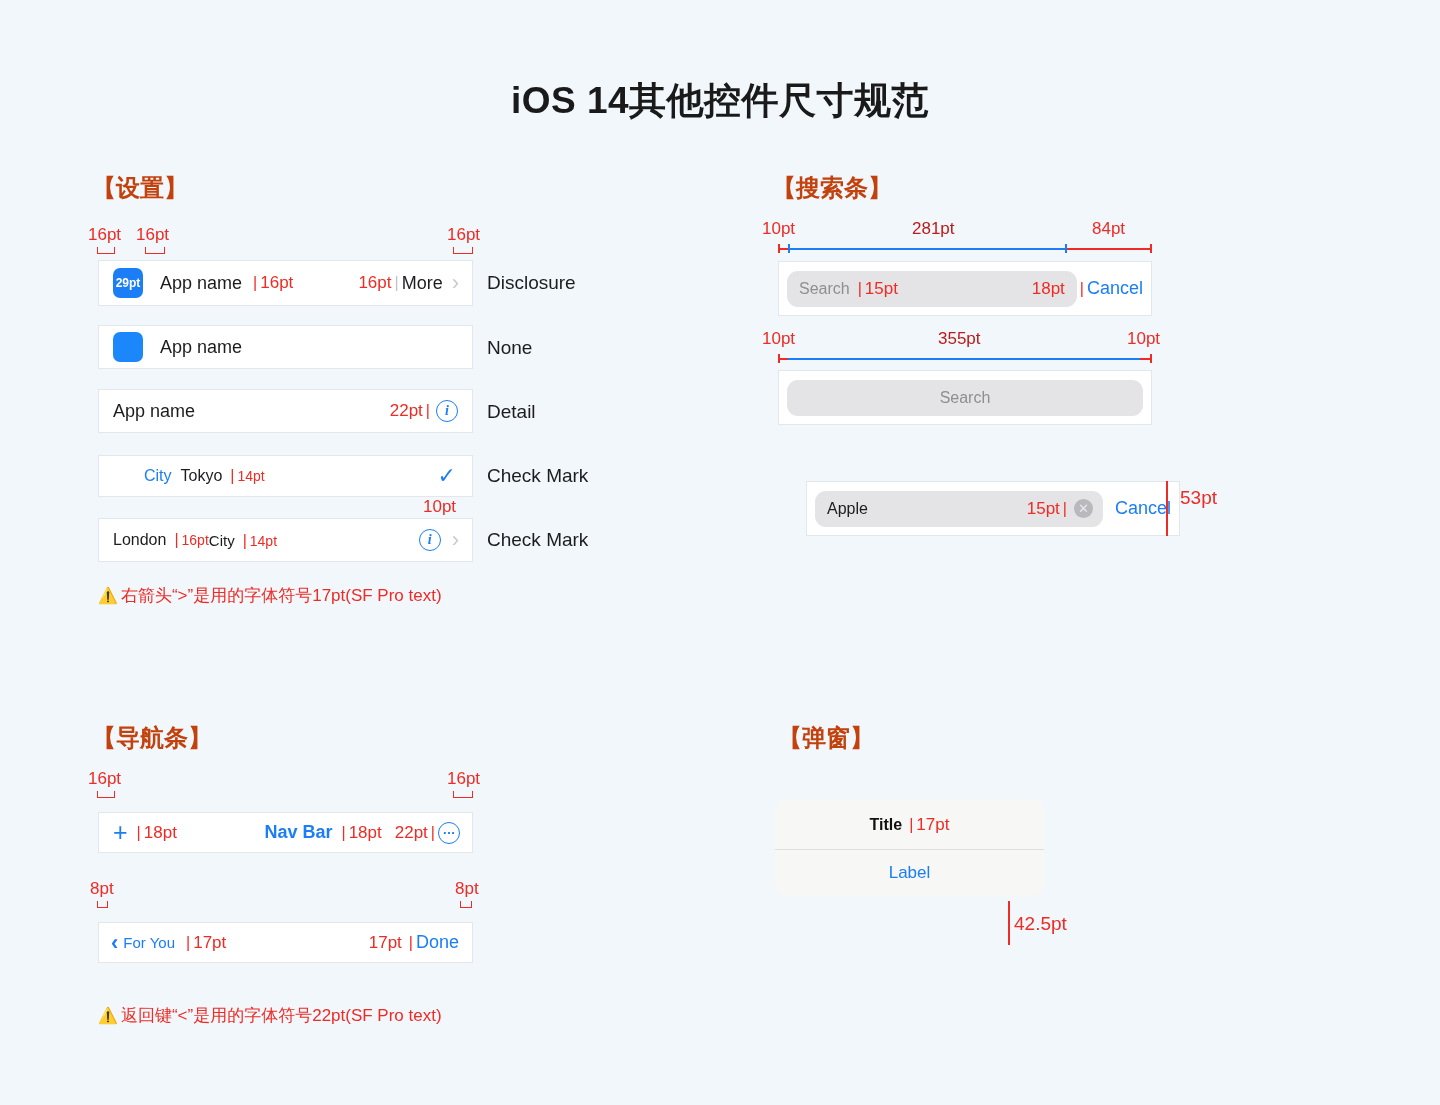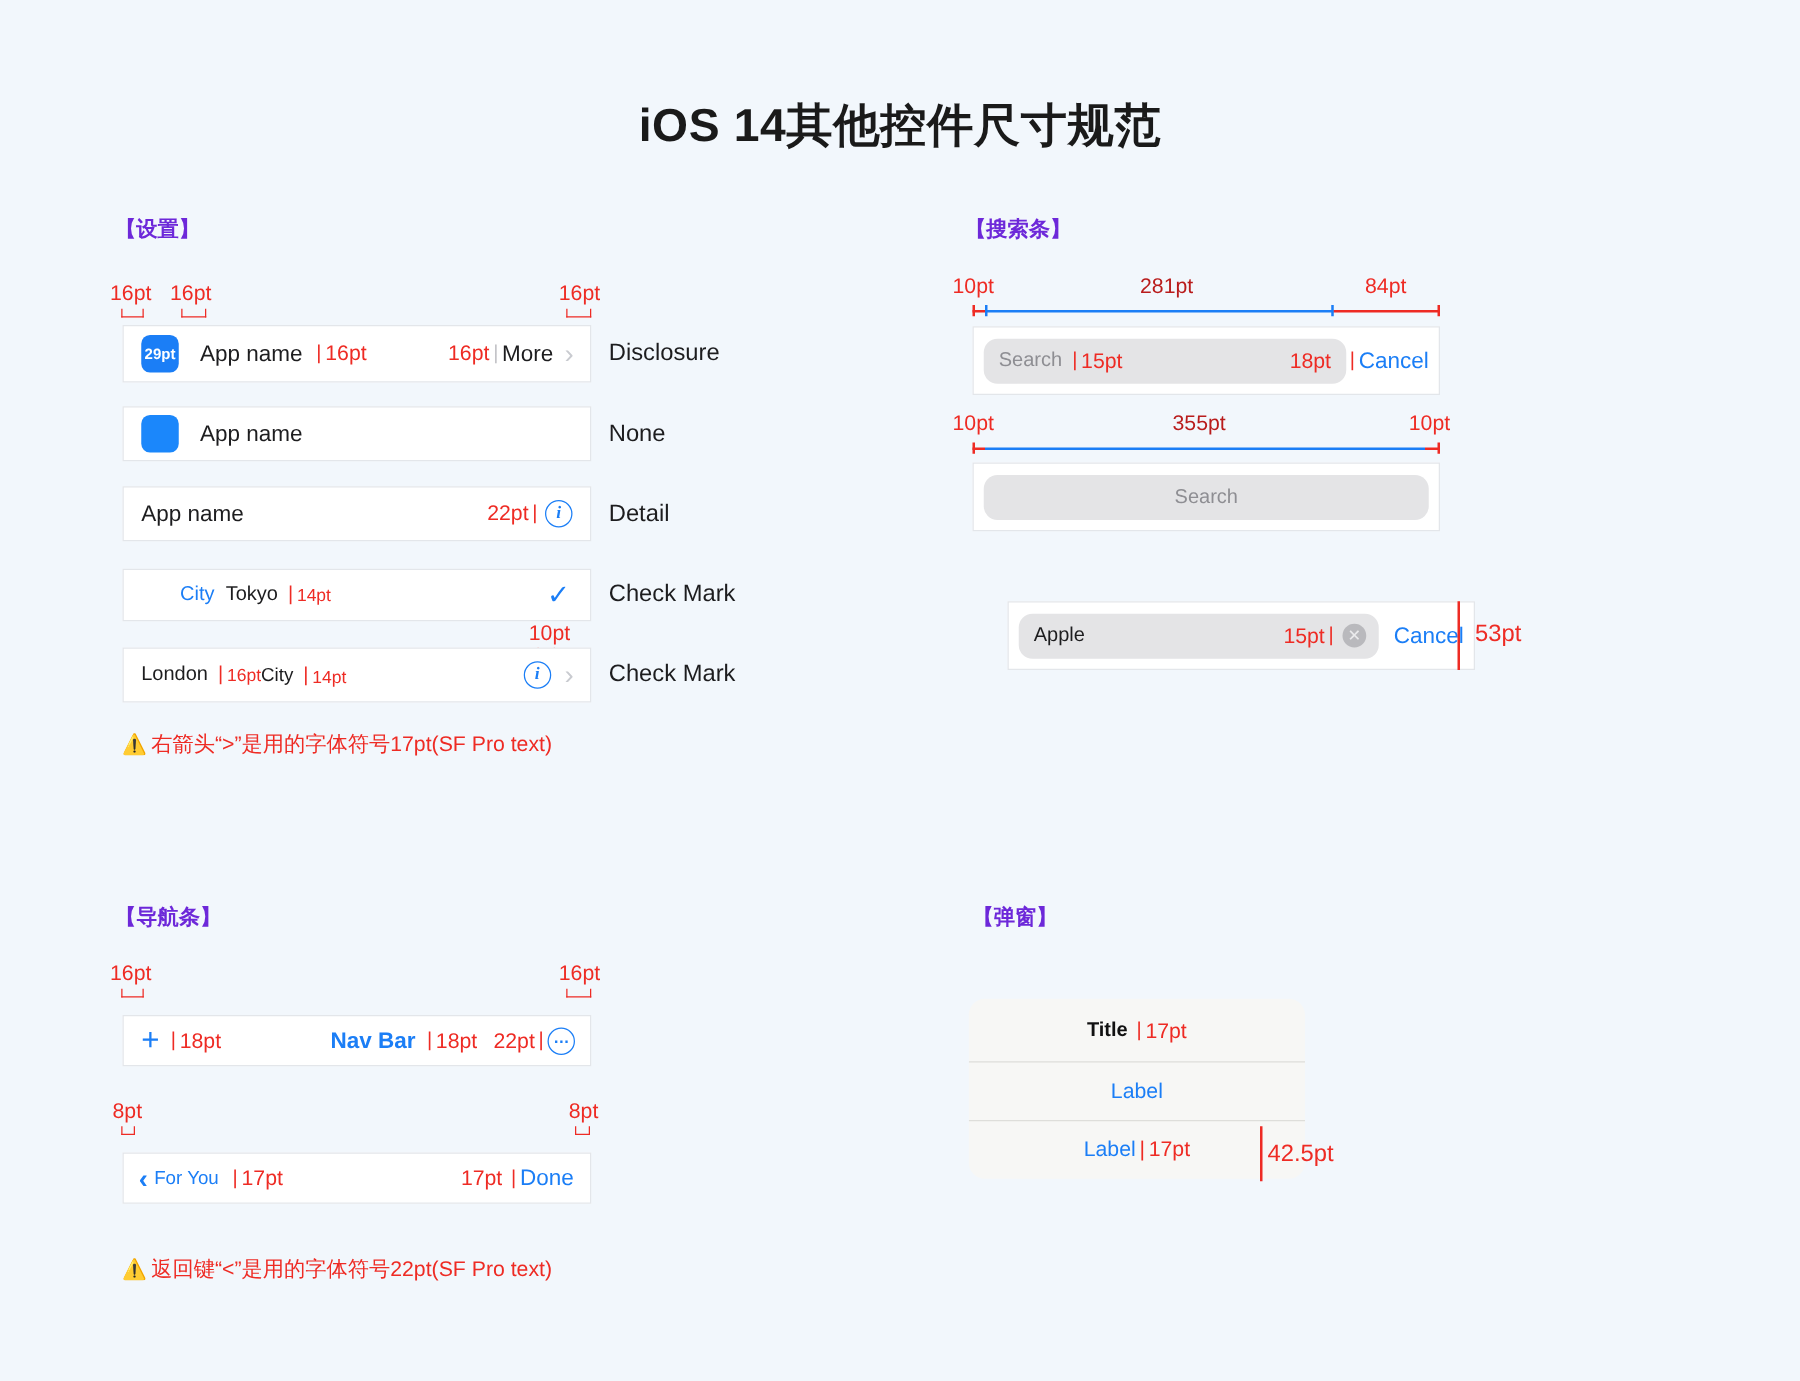--- a/index.html
+++ b/index.html
@@ -18,23 +18,23 @@
     left: 0;
     width: 1440px;
     text-align: center;
     font-size: 37px;
     font-weight: bold;
     letter-spacing: 0.5px;
     color: #1a1a1a;
   }
   .section-title {
     position: absolute;
-    font-size: 17px;
+    font-size: 24px;
     font-weight: bold;
-    color: #6d28d9;
+    color: #c2410c;
     letter-spacing: 0px;
   }
   .blue { color: #1b7ef6; }
   .grey { color: #8e8e93; }
   .sep-red {
     color: #ee2b24;
     font-weight: 300;
     padding: 0 3px;
   }
   .sep-grey {
@@ -342,21 +342,21 @@
       <span style="font-size:16px;">Apple</span>
       <span style="flex:1"></span>
       <span class="meas-red-17">15pt</span>
       <span class="sep-red">|</span>
       <span class="clear-btn" style="margin-left:4px;">✕</span>
     </div>
     <span class="blue" style="font-size:18px; margin-left:12px;">Cancel</span>
   </div>
 </div>
 <div class="vbar" style="left:1166px; top:481px; height:55px;"></div>
-<div class="meas" style="left:1180px; top:497px; font-size:19px;">53pt</div>
+<div class="meas" style="left:1180px; top:487px; font-size:19px;">53pt</div>
 
 <div class="section-title" style="left:92px; top:722px;">【导航条】</div>
 
 <div class="meas" style="left:88px; top:769px;">16pt</div>
 <div class="tick" style="left:97px; top:791px; width:18px;"></div>
 <div class="meas" style="left:447px; top:769px;">16pt</div>
 <div class="tick" style="left:453px; top:791px; width:20px;"></div>
 
 <div class="card" style="left:98px; top:812px; width:375px; height:41px;">
   <div class="row-inner" style="padding:0 12px 0 14px;">
@@ -402,18 +402,15 @@
   <div class="alert-body">
     <div style="display:flex; align-items:center; justify-content:center;">
       <span class="alert-title">Title</span>
       <span class="sep-red" style="margin-left:4px;">|</span>
       <span class="meas-red-17">17pt</span>
     </div>
   </div>
   <div class="alert-btn">
     <span>Label</span>
   </div>
-  <div class="alert-btn">
-    <span>Label</span><span class="sep-red">|</span><span class="meas-red-17">17pt</span>
-  </div>
 </div>
 <div class="vbar" style="left:1008px; top:901px; height:44px;"></div>
 <div class="meas" style="left:1014px; top:913px; font-size:19px;">42.5pt</div>
 
 </body></html>

